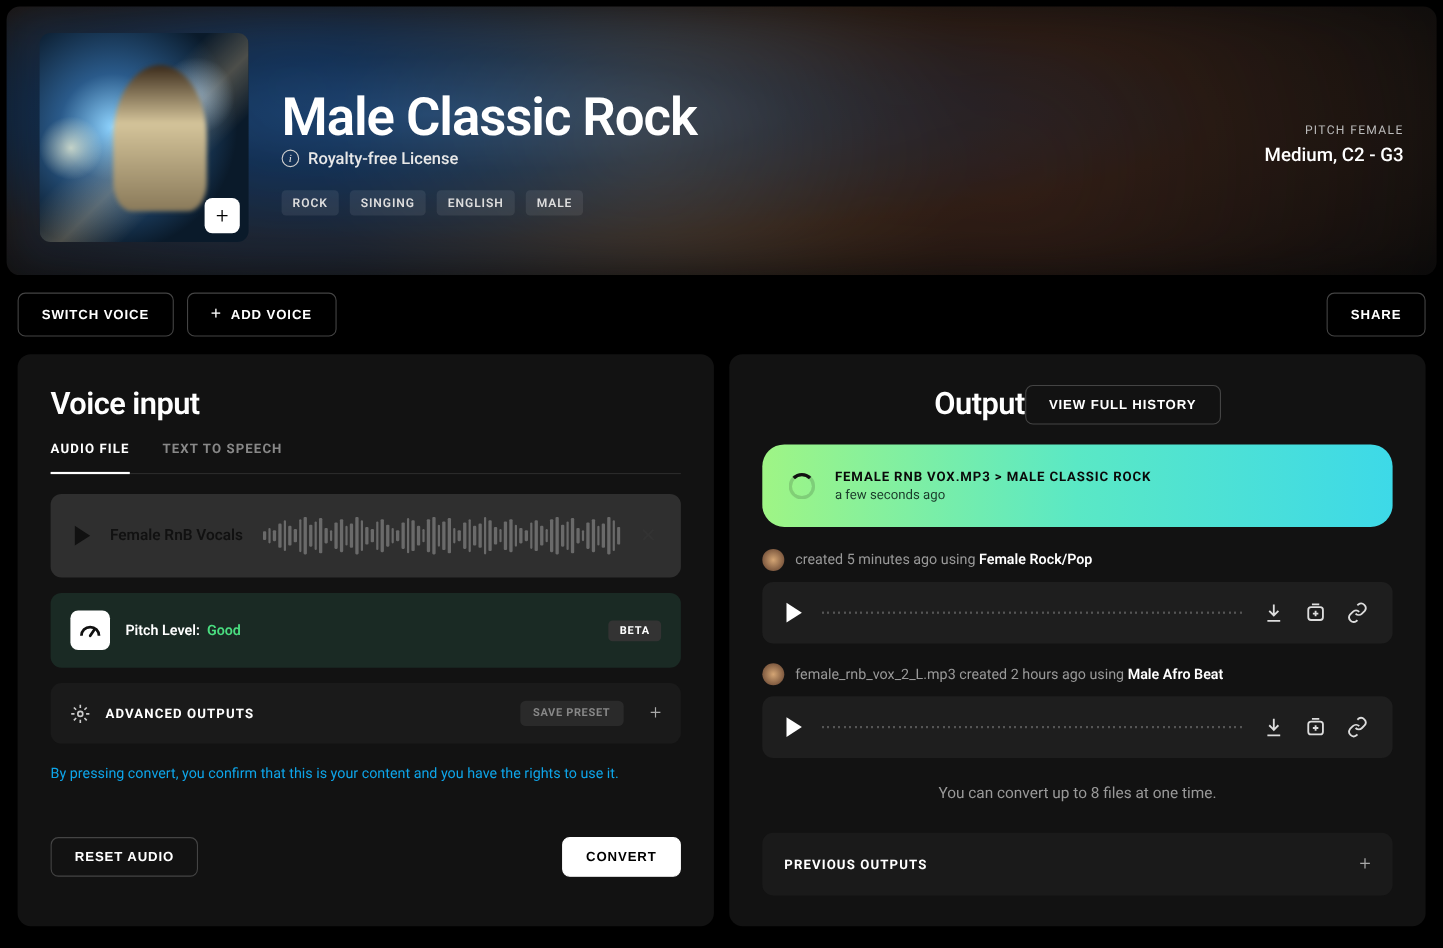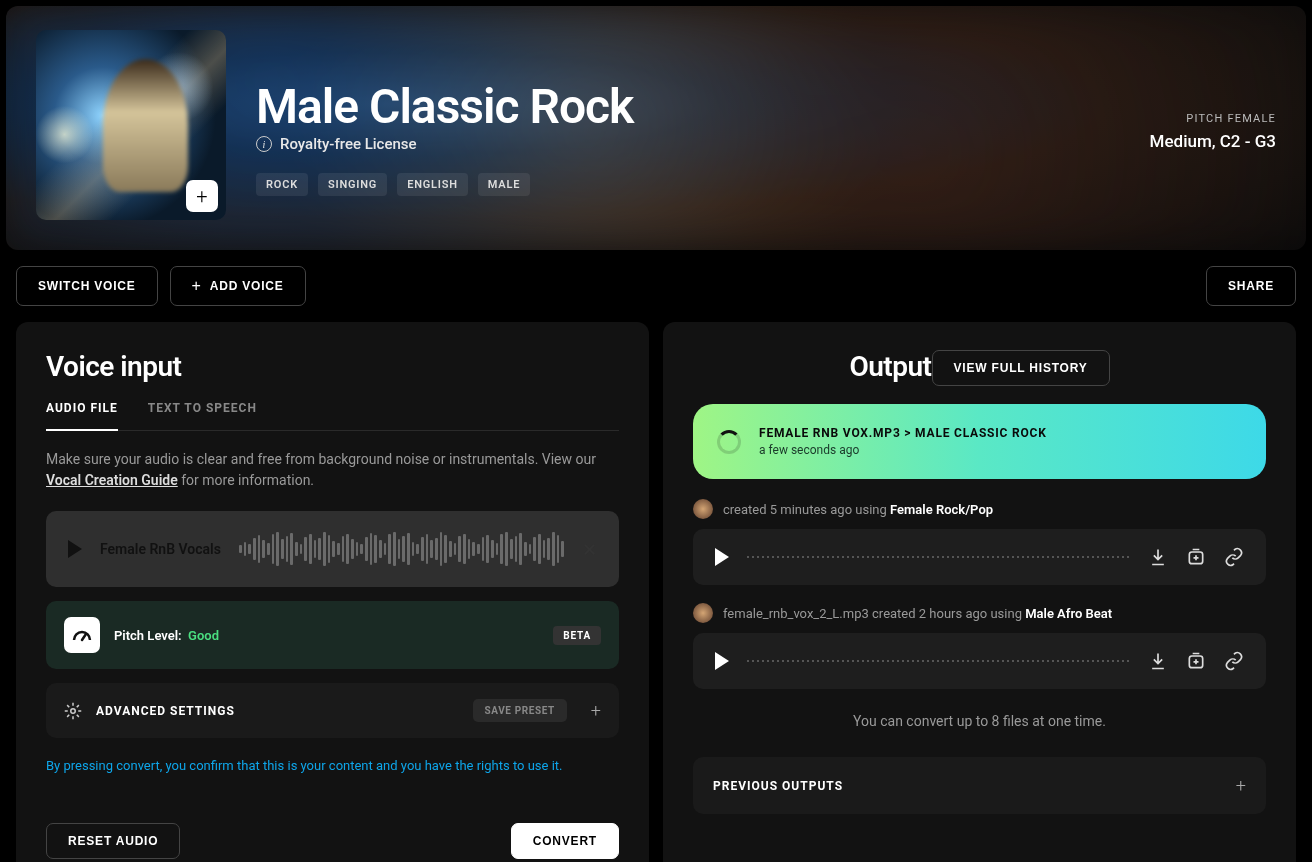--- a/index.html
+++ b/index.html
@@ -262,23 +262,20 @@
 </div>
 
 <div class="panels">
 
   <div class="panel panel-left">
     <h2 class="panel-title">Voice input</h2>
     <div class="tabs">
       <div class="tab active">AUDIO FILE</div>
       <div class="tab">TEXT TO SPEECH</div>
     </div>
-    <p class="help-text">
-      <span>Make sure your audio is clear and free from background noise or instrumentals. View our </span><a href="#">Vocal Creation Guide</a><span> for more information.</span>
-    </p>
 
     <div class="audio-box">
       <div class="play-icon"></div>
       <span class="audio-name">Female RnB Vocals</span>
       <div class="waveform" id="wf">
           <span style="height: 8px;"></span>
           <span style="height: 14px;"></span>
           <span style="height: 10px;"></span>
           <span style="height: 22px;"></span>
           <span style="height: 28px;"></span>
@@ -364,21 +361,21 @@
       <span class="beta-badge">BETA</span>
     </div>
 
     <div class="adv-box">
       <span>
         <svg width="18" height="18" viewBox="0 0 24 24" fill="none" stroke="#ccc" stroke-width="2">
             <circle cx="12" cy="12" r="3"></circle>
             <path d="M12 1v4M12 19v4M4.2 4.2l2.8 2.8M17 17l2.8 2.8M1 12h4M19 12h4M4.2 19.8L7 17M17 7l2.8-2.8"></path>
           </svg>
       </span>
-      <span class="adv-text">ADVANCED SETTINGS</span>
+      <span class="adv-text">ADVANCED OUTPUTS</span>
       <span class="save-preset">SAVE PRESET</span>
       <span class="plus-sm">+</span>
     </div>
 
     <p class="disclaimer">By pressing convert, you confirm that this is your content and you have the rights to use it.</p>
 
     <div class="bottom-row">
       <button class="btn btn-outline">RESET AUDIO</button>
       <button class="btn btn-light">CONVERT</button>
     </div>

